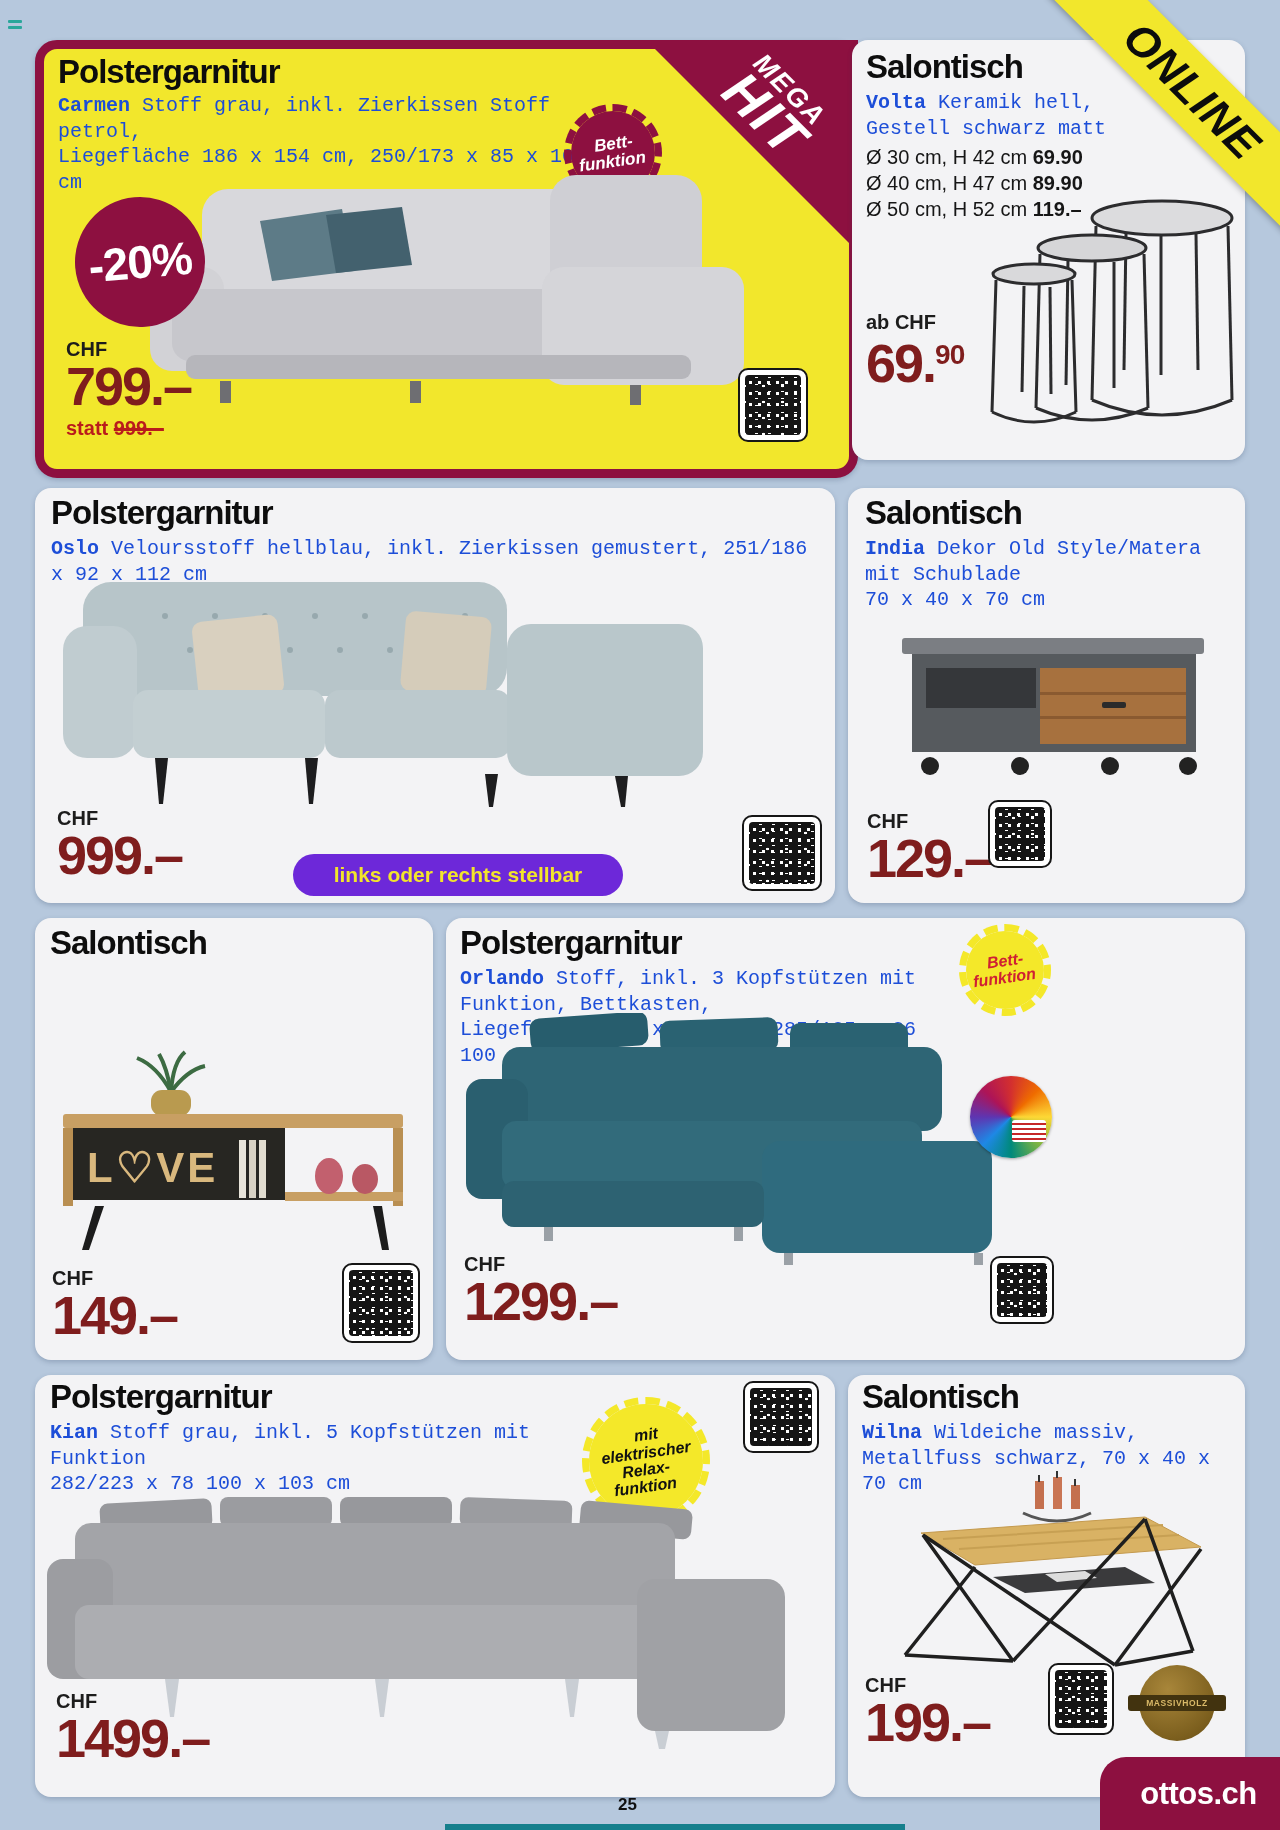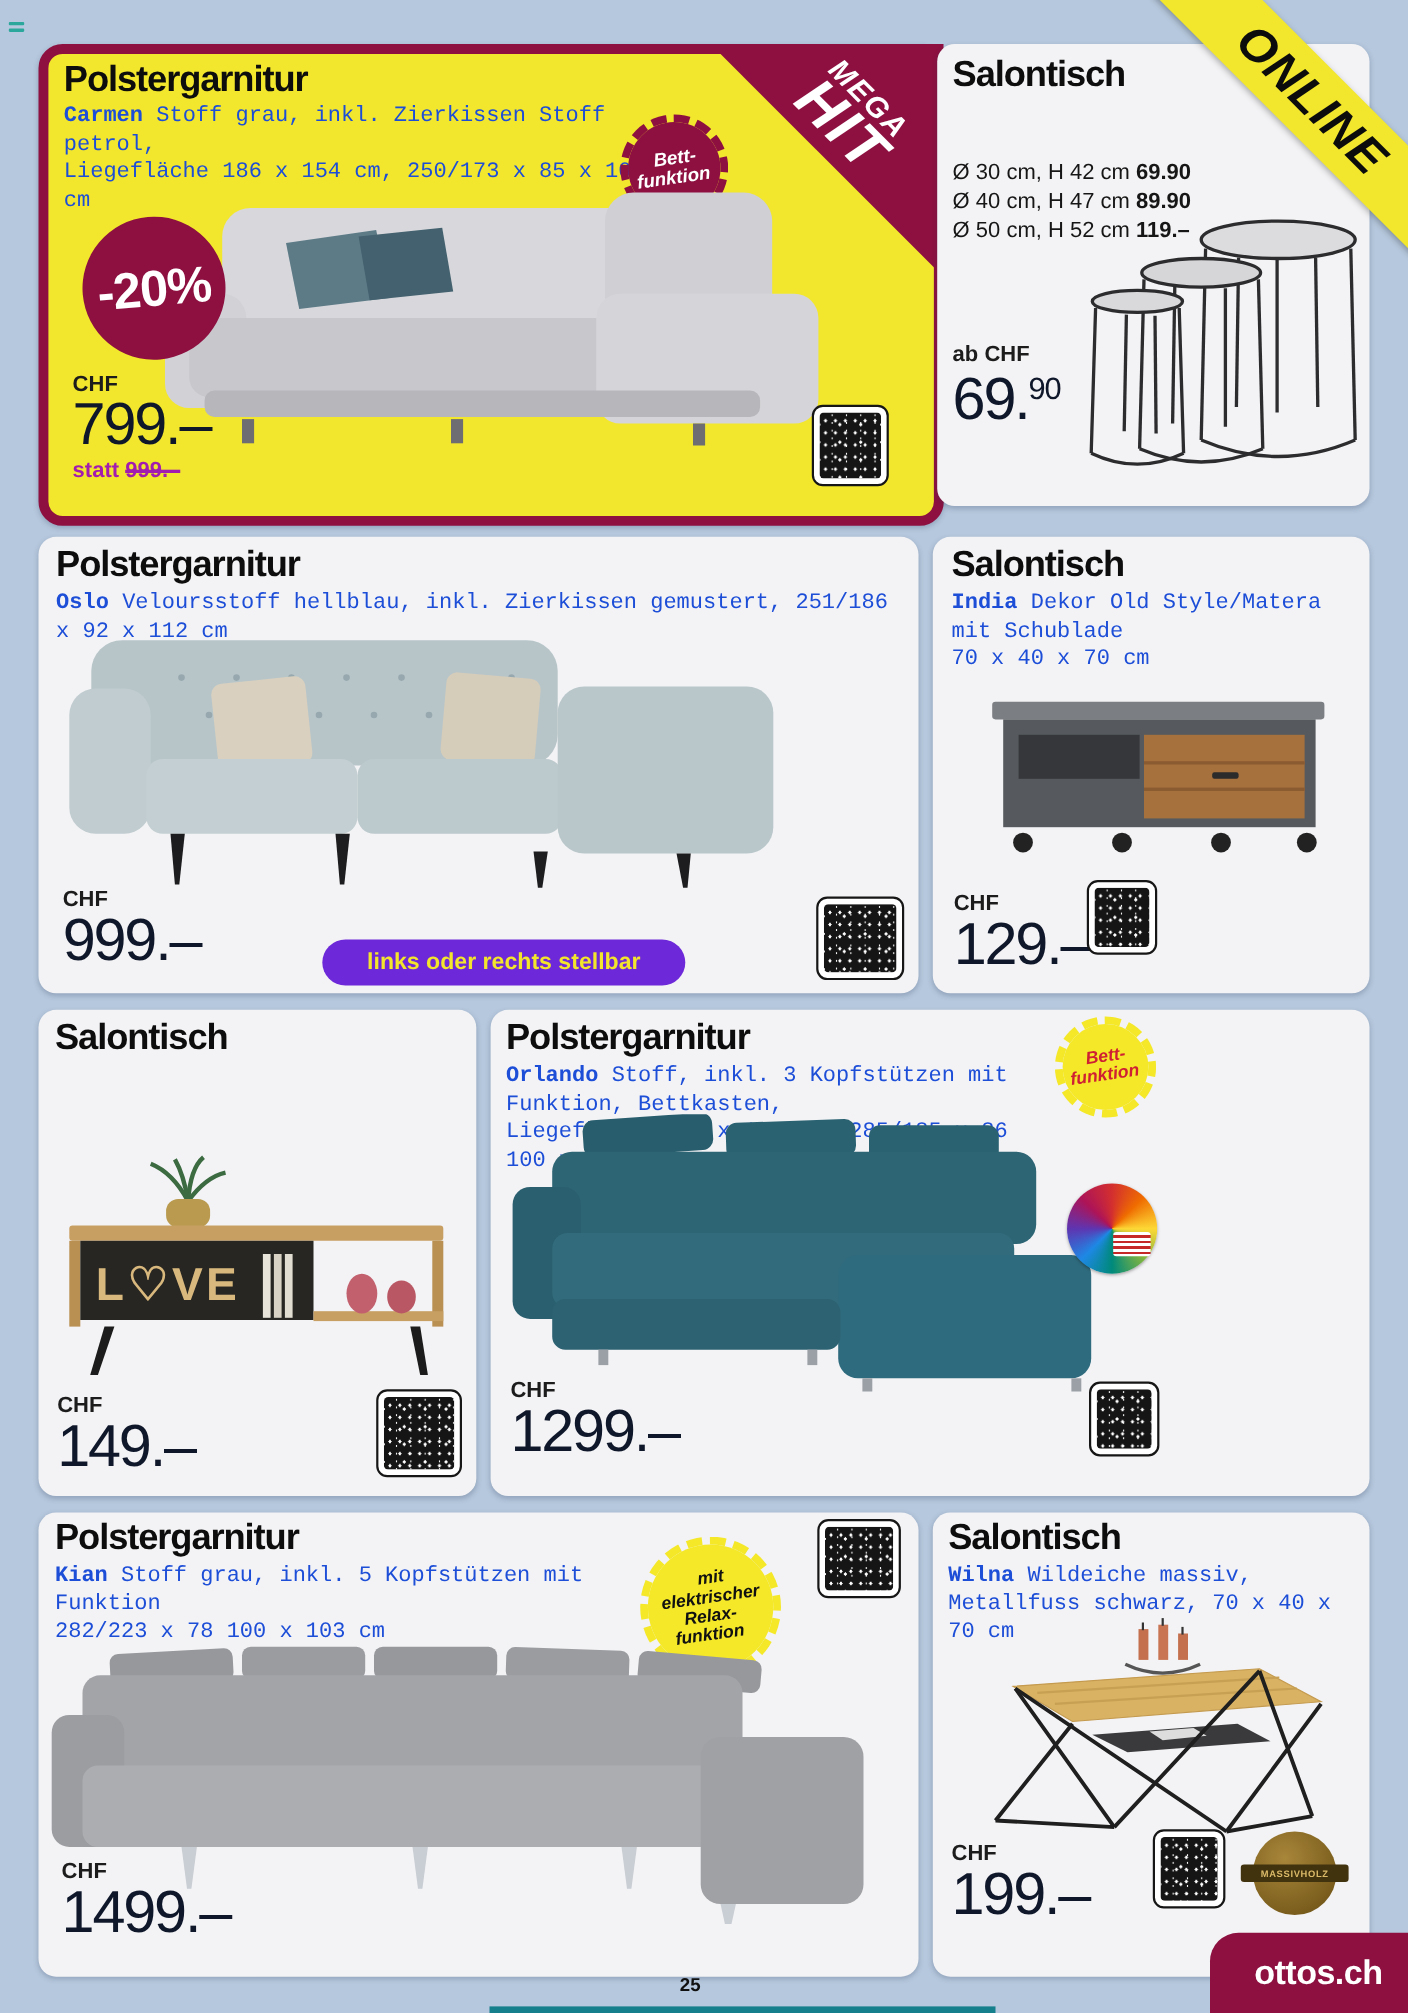--- a/index.html
+++ b/index.html
@@ -5,22 +5,22 @@
   html,body{margin:0;padding:0;background:#8a9bb0;}
   .page{position:relative;width:1280px;height:1830px;background:#b6c8dd;overflow:hidden;
         font-family:"Liberation Sans",sans-serif;color:#121212;}
   .card{position:absolute;background:#f3f3f5;border-radius:16px;box-shadow:0 2px 5px rgba(40,60,90,.25);}
   .card-yellow{background:#f2e72c;border:9px solid #8d1040;border-radius:22px;}
   .abs{position:absolute;}
   h2.title{margin:0;font-size:33px;font-weight:800;letter-spacing:-1px;color:#0d0d0d;line-height:1.05;}
   .desc{font-size:20px;line-height:1.28;color:#1d4ed8;font-family:Liberation Mono, monospace;}
   .desc b{font-weight:800;}
   .chf{font-size:20px;font-weight:700;color:#1c1c1c;line-height:1;}
-  .price{font-size:54px;font-weight:400;color:#0f172a;letter-spacing:-2px;line-height:1;}
-  .statt{font-size:20px;font-weight:700;color:#a21caf;}
+  .price{font-size:54px;font-weight:700;color:#7f1d1d;letter-spacing:-2px;line-height:1;}
+  .statt{font-size:20px;font-weight:700;color:#b91c1c;}
   .statt .old{text-decoration:line-through;text-decoration-thickness:2.5px;}
   .sizerow{font-size:20px;line-height:1.3;color:#161616;}
   .sizerow .p{font-weight:800;}
   .sup{font-size:28px;vertical-align:18px;letter-spacing:-1px;}
   
   .qr{background:#fff;border:2.5px solid #161616;border-radius:10px;padding:5px;box-sizing:border-box;}
   .qr i{display:block;width:100%;height:100%;border-radius:4px;background-color:#151515;
     background-image:radial-gradient(#fff 1.3px,transparent 1.5px),radial-gradient(#fff 1px,transparent 1.2px),radial-gradient(#fff 1.6px,transparent 1.8px);
     background-size:9px 11px,13px 7px,19px 16px;background-position:1px 2px,5px 6px,9px 3px;}
   
@@ -117,20 +117,25 @@
         <span class="old">999.–</span>
       </div>
     </div>
     <div class="qr abs" style="left:694px;top:319px;width:70px;height:74px;">
         <i></i>
       </div>
   </section>
 
   <section class="card" style="left:852px;top:40px;width:393px;height:420px;">
     <h2 class="title abs" style="left:14px;top:10px;">Salontisch</h2>
+    <p class="desc abs" style="left:14px;top:50px;margin:0;width:260px;">
+      <b>Volta</b>
+      <span>Keramik hell,</span><br>
+      <span>Gestell schwarz matt</span>
+    </p>
     <div class="abs" style="left:14px;top:104px;">
       <div class="sizerow">
         <span>Ø 30 cm, H 42 cm</span>
         <span class="p">69.90</span></div>
       <div class="sizerow">
         <span>Ø 40 cm, H 47 cm</span>
         <span class="p">89.90</span></div>
       <div class="sizerow">
         <span>Ø 50 cm, H 52 cm</span>
         <span class="p">119.–</span></div>

